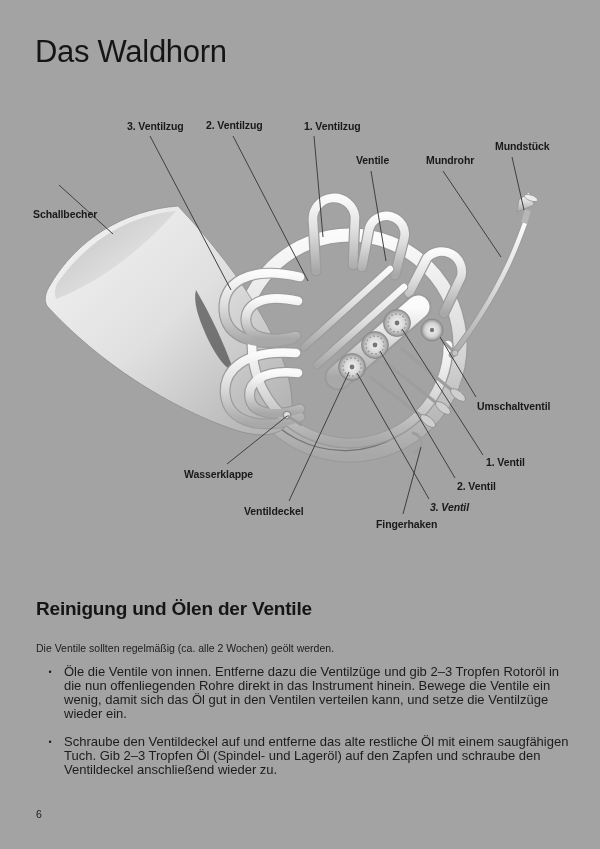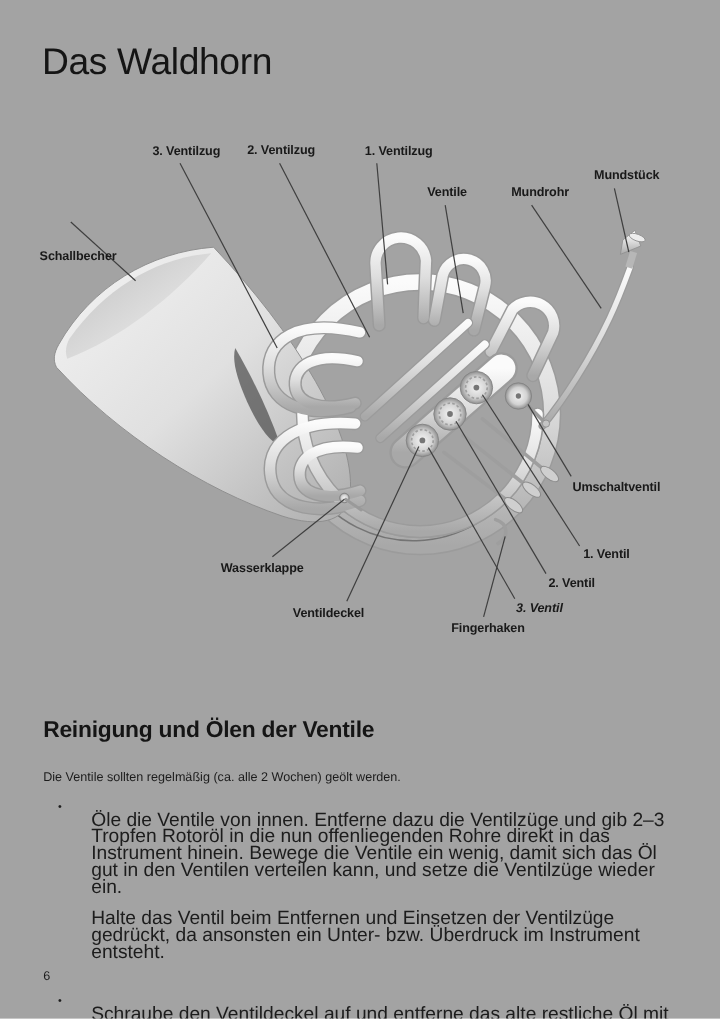--- a/index.html
+++ b/index.html
@@ -30,21 +30,21 @@
     position:absolute; left:36px; top:665px; width:536px;
     list-style:none; margin:0; padding:0;
   }
   .bullets li { display:flex; align-items:flex-start; }
   .bullets li + li { margin-top:14px; }
   .marker {
     flex:0 0 28px; width:28px; text-align:center;
     font-size:9px; line-height:14px; color:#1c1c1c;
   }
   .btext { flex:1 1 auto; }
-  .btext p { margin:12px; font-size:16px; line-height:14px; color:#1c1c1c; }
+  .btext p { margin:0; font-size:13px; line-height:14px; color:#1c1c1c; }
   .pagenum { position:absolute; left:36px; top:808px; font-size:10.5px; color:#1c1c1c; }
 </style>
 </head>
 <body>
 
 <div class="page">
 
   <h1 class="title">Das Waldhorn</h1>
 
   <div class="diagram">
@@ -199,21 +199,20 @@
 
   <h2 class="heading">Reinigung und Ölen der Ventile</h2>
 
   <p class="intro">Die Ventile sollten regelmäßig (ca. alle 2 Wochen) geölt werden.</p>
 
   <ul class="bullets">
     <li>
       <span class="marker">•</span>
       <div class="btext">
         <p>Öle die Ventile von innen. Entferne dazu die Ventilzüge und gib 2–3 Tropfen Rotoröl in die nun offenliegenden Rohre direkt in das Instrument hinein. Bewege die Ventile ein wenig, damit sich das Öl gut in den Ventilen verteilen kann, und setze die Ventilzüge wieder ein.</p>
-        <p>Halte das Ventil beim Entfernen und Einsetzen der Ventilzüge gedrückt, da ansonsten ein Unter- bzw. Überdruck im Instrument entsteht.</p>
       </div>
     </li>
     <li>
       <span class="marker">•</span>
       <div class="btext">
         <p>Schraube den Ventildeckel auf und entferne das alte restliche Öl mit einem saugfähigen Tuch. Gib 2–3 Tropfen Öl (Spindel- und Lageröl) auf den Zapfen und schraube den Ventildeckel anschließend wieder zu.</p>
       </div>
     </li>
   </ul>
 

